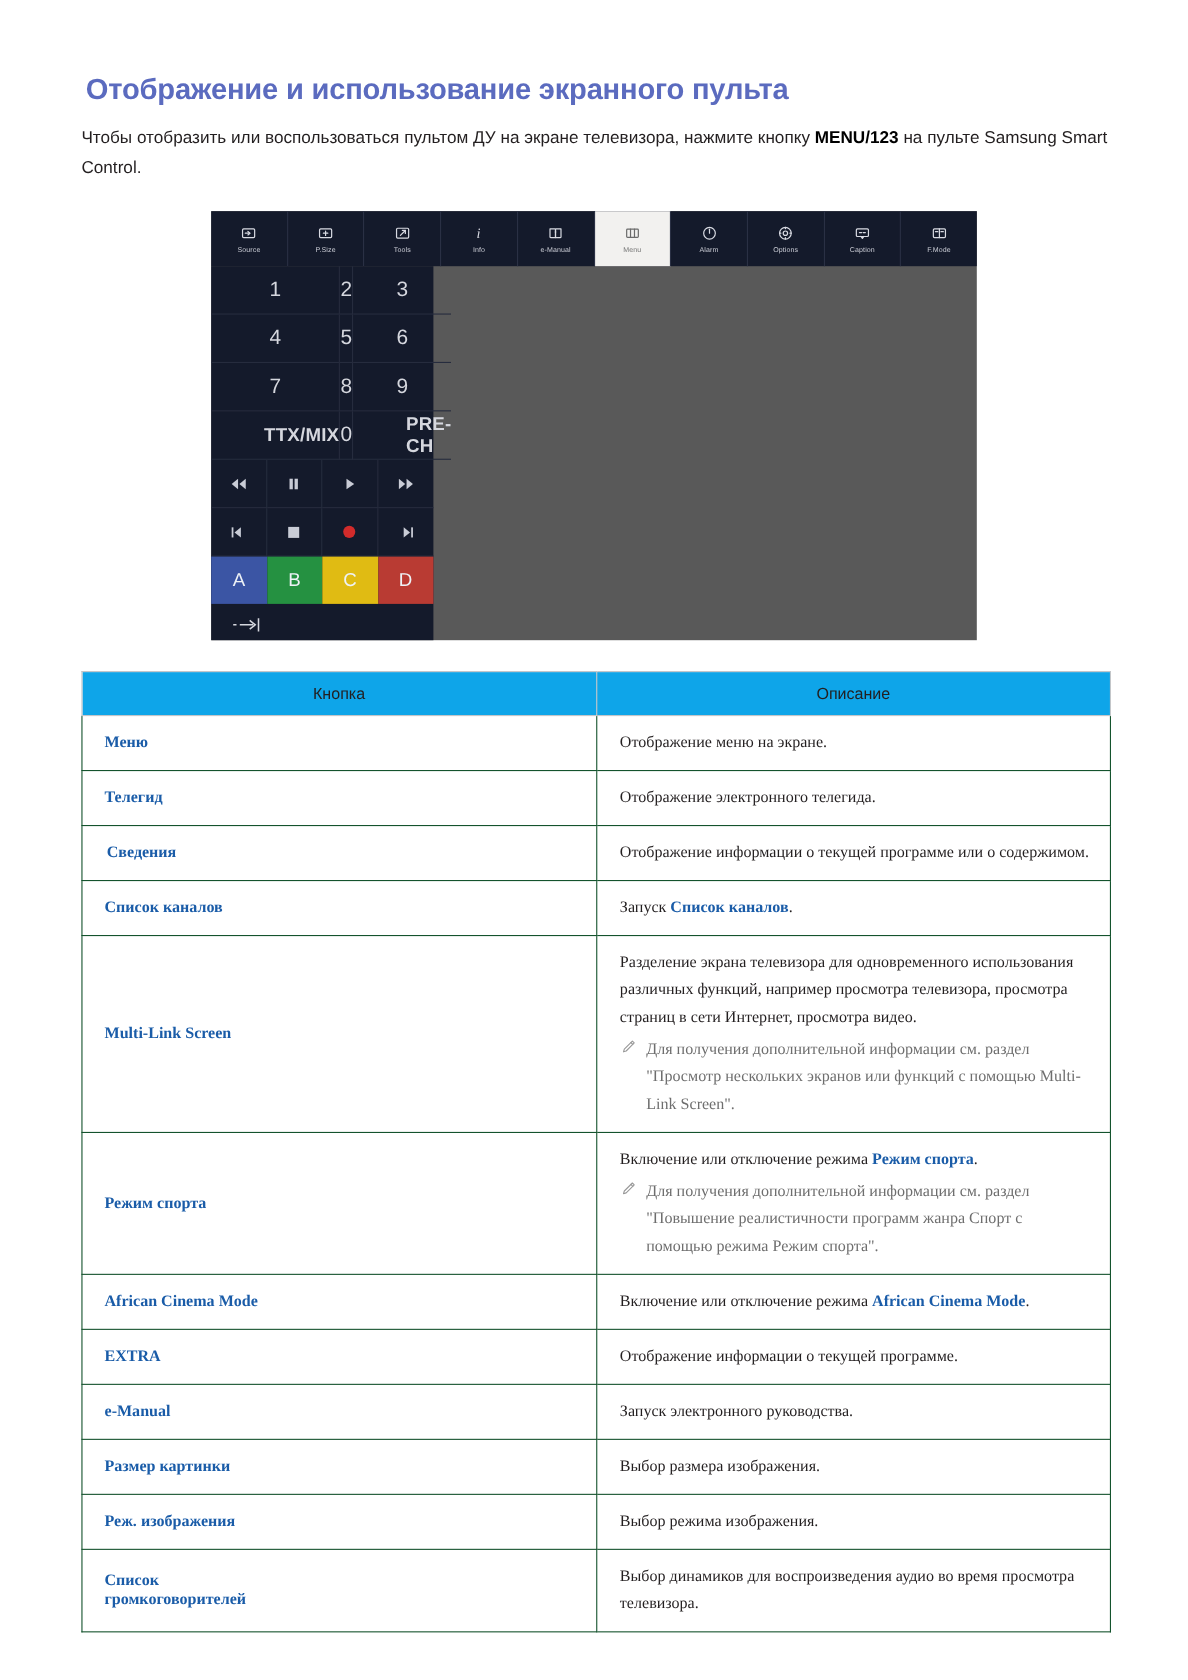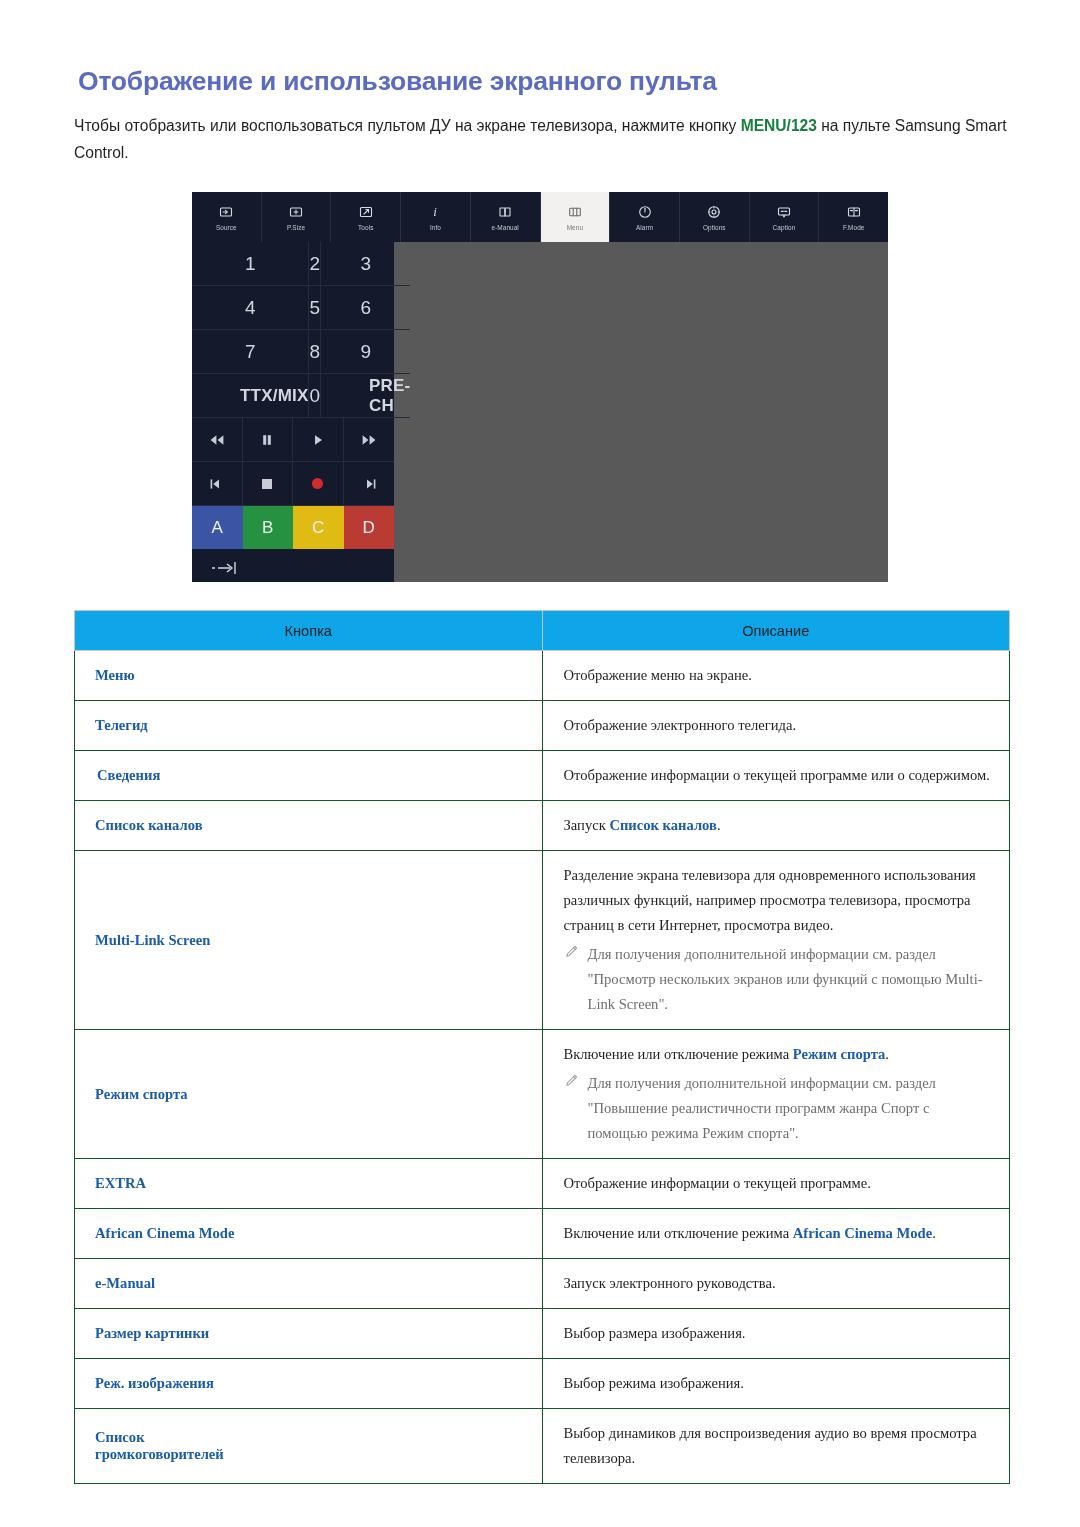--- a/index.html
+++ b/index.html
@@ -35,21 +35,21 @@
   .intro {
     position: absolute;
     left: 74px;
     top: 112px;
     width: 940px;
     font-size: 15.6px;
     line-height: 27px;
     color: #231f20;
   }
   .intro .hl {
-    color: #15803d;
+    color: #000000;
     font-weight: bold;
   }
 
   
   .remote {
     position: absolute;
     left: 192px;
     top: 192px;
     width: 696px;
     height: 390px;
@@ -453,29 +453,29 @@
             <div><span>Включение или отключение режима </span><span class="hl">Режим спорта</span><span>.</span></div>
             <div class="note"><span class="pencil">
                 <svg width="15" height="15" viewBox="0 0 16 16" fill="none" stroke="#9a9a9a" stroke-width="1.1" stroke-linecap="round" stroke-linejoin="round">
                   <path d="M11.6 2.6 L13.4 4.4 L5.6 12.2 L3 13 L3.8 10.4 Z"></path>
                   <path d="M10.2 4 L12 5.8"></path>
                 </svg>
               </span><span>Для получения дополнительной информации см. раздел "Повышение реалистичности программ жанра Спорт с помощью режима Режим спорта".</span></div>
           </td>
         </tr>
         <tr>
+          <td class="btncol" style="white-space: pre-line;">African Cinema Mode</td>
+          <td class="desccol">
+            <div><span>Включение или отключение режима </span><span class="hl">African Cinema Mode</span><span>.</span></div>
+          </td>
+        </tr>
+        <tr>
           <td class="btncol" style="white-space: pre-line;">EXTRA</td>
           <td class="desccol">
             <div><span>Отображение информации о текущей программе.</span></div>
-          </td>
-        </tr>
-        <tr>
-          <td class="btncol" style="white-space: pre-line;">African Cinema Mode</td>
-          <td class="desccol">
-            <div><span>Включение или отключение режима </span><span class="hl">African Cinema Mode</span><span>.</span></div>
           </td>
         </tr>
         <tr>
           <td class="btncol" style="white-space: pre-line;">e-Manual</td>
           <td class="desccol">
             <div><span>Запуск электронного руководства.</span></div>
           </td>
         </tr>
         <tr>
           <td class="btncol" style="white-space: pre-line;">Размер картинки</td>

